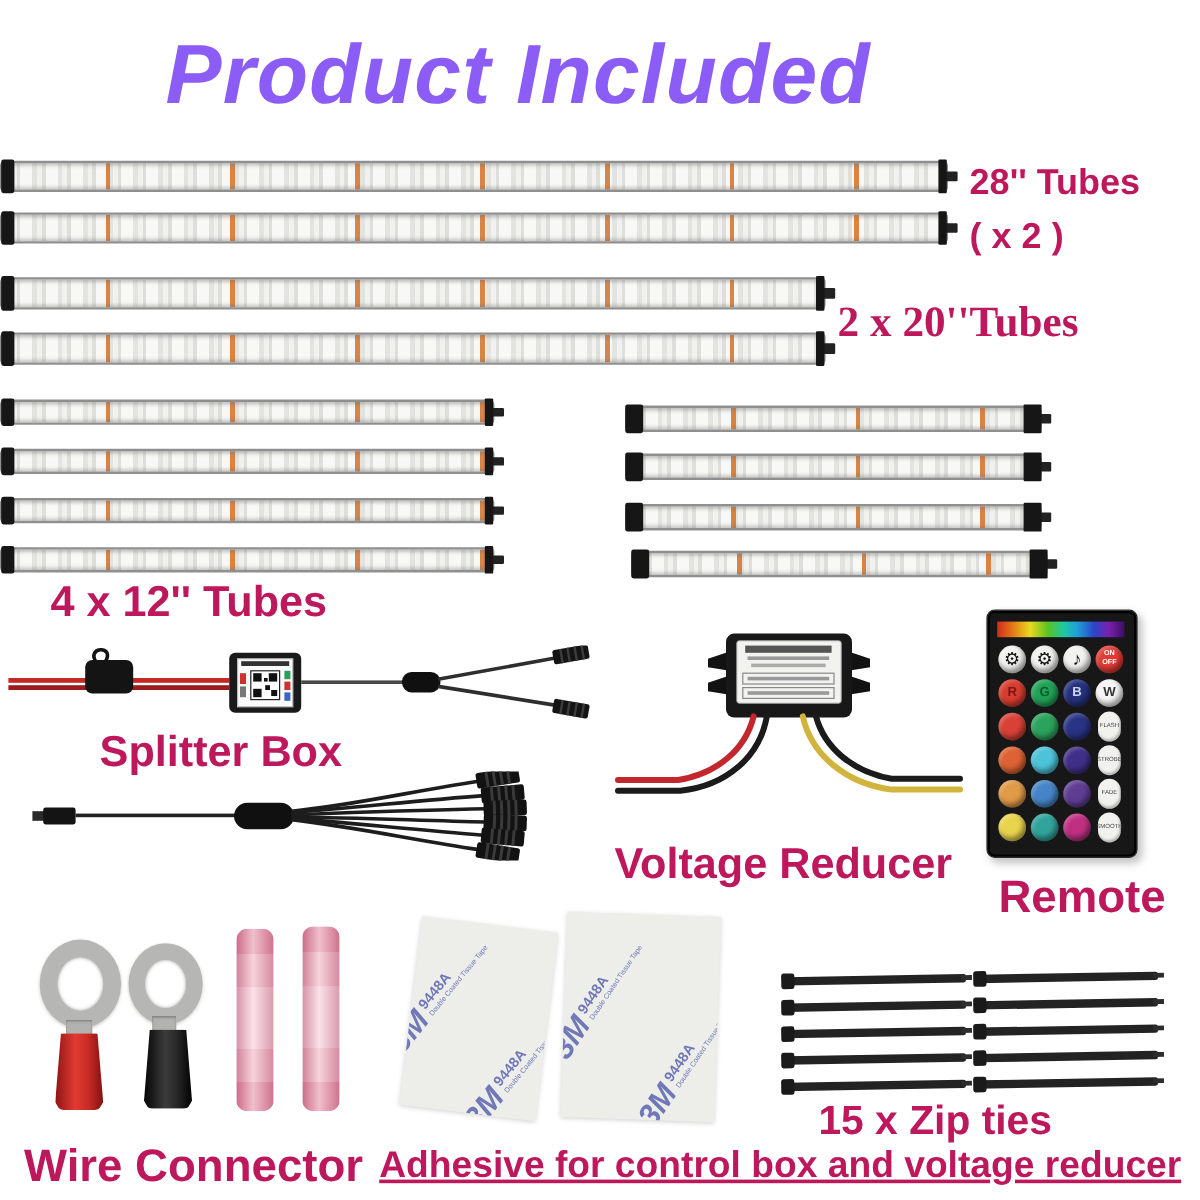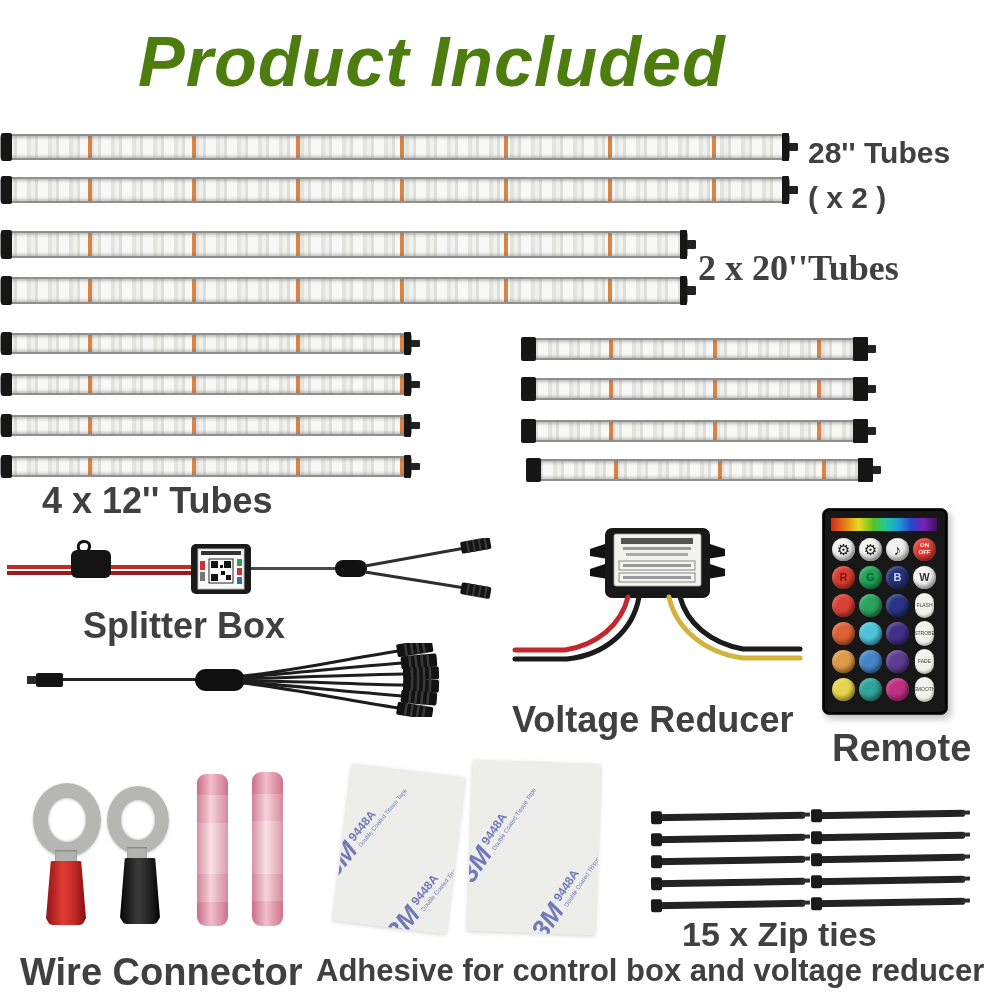--- a/index.html
+++ b/index.html
@@ -4,33 +4,33 @@
 <style>
   html,body{margin:0;padding:0;background:#fff;}
   .canvas{position:relative;width:1000px;height:1000px;background:#ffffff;overflow:hidden;
           font-family:"Liberation Sans",sans-serif;}
 
   
   .page-title{position:absolute;left:138px;top:22px;font-size:70px;font-weight:bold;
               font-style:italic;letter-spacing:1px;white-space:nowrap;}
 
   
-  .lbl{position:absolute;font-weight:bold;color:#404040;white-space:nowrap;}
+  .lbl{position:absolute;font-weight:bold;color:#be185d;white-space:nowrap;}
   .lbl-28a{left:808px;top:136px;font-size:30px;}
   .lbl-28b{left:808px;top:181px;font-size:30px;}
   .lbl-20 {left:698px;top:247px;font-size:36px;font-family:Liberation Serif, serif;}
   .lbl-12 {left:42px; top:480px;font-size:36px;}
   .lbl-8  {left:567px;top:480px;font-size:36px;}
   .lbl-cb {left:83px; top:605px;font-size:36px;}
   .lbl-sp {left:18px; top:702px;font-size:35px;}
   .lbl-vr {left:512px;top:699px;font-size:36px;}
   .lbl-rm {left:832px;top:727px;font-size:38px;}
   .lbl-wc {left:20px; top:951px;font-size:38px;}
   .lbl-zt {left:682px;top:915px;font-size:34px;}
-  .lbl-ad {left:316px;top:953px;font-size:31px;}
+  .lbl-ad {left:316px;top:953px;font-size:31px;text-decoration:underline;}
 
   
   .tube{position:absolute;box-sizing:border-box;border:2px solid #8f8f8f;border-radius:4px;
     background:
       repeating-linear-gradient(90deg, transparent 0 86px, rgba(214,120,50,.9) 86px 90px, transparent 90px 104px),
       repeating-linear-gradient(90deg,#f8f8f6 0 4px,#e3e3df 4px 8px,#f1f1ee 8px 12px,#dededa 12px 15px,#f8f8f6 15px 21px);
     box-shadow:inset 0 3px 3px -1px rgba(110,110,110,.4), inset 0 -3px 3px -1px rgba(110,110,110,.35);}
   .tube::before{content:"";position:absolute;left:-1px;top:-3px;bottom:-3px;width:11px;
     background:#161616;border-radius:2px;}
   .tube::after{content:"";position:absolute;right:-1px;top:-3px;bottom:-3px;width:7px;
@@ -111,21 +111,21 @@
   .zip-col2{left:813px;top:811px;}
   .zip{position:relative;width:152px;height:7px;background:#232323;border-radius:2px;transform:rotate(-1deg);}
   .zip::before{content:"";position:absolute;left:-2px;top:-3px;width:11px;height:13px;background:#1a1a1a;border-radius:2px;}
   .zip::after{content:"";position:absolute;right:-5px;top:1px;width:9px;height:4px;background:#2d2d2d;}
 </style>
 </head>
 <body>
 
 <div class="canvas">
 
-  <div class="page-title" style="color: #4d7c0f;">Product Included</div>
+  <div class="page-title" style="color: #8b5cf6;">Product Included</div>
 
   <div class="tube t28a">
       <i class="stub"></i>
     </div>
   <div class="tube t28b">
       <i class="stub"></i>
     </div>
   <div class="lbl lbl-28a">28'' Tubes</div>
   <div class="lbl lbl-28b">( x 2 )</div>
 

